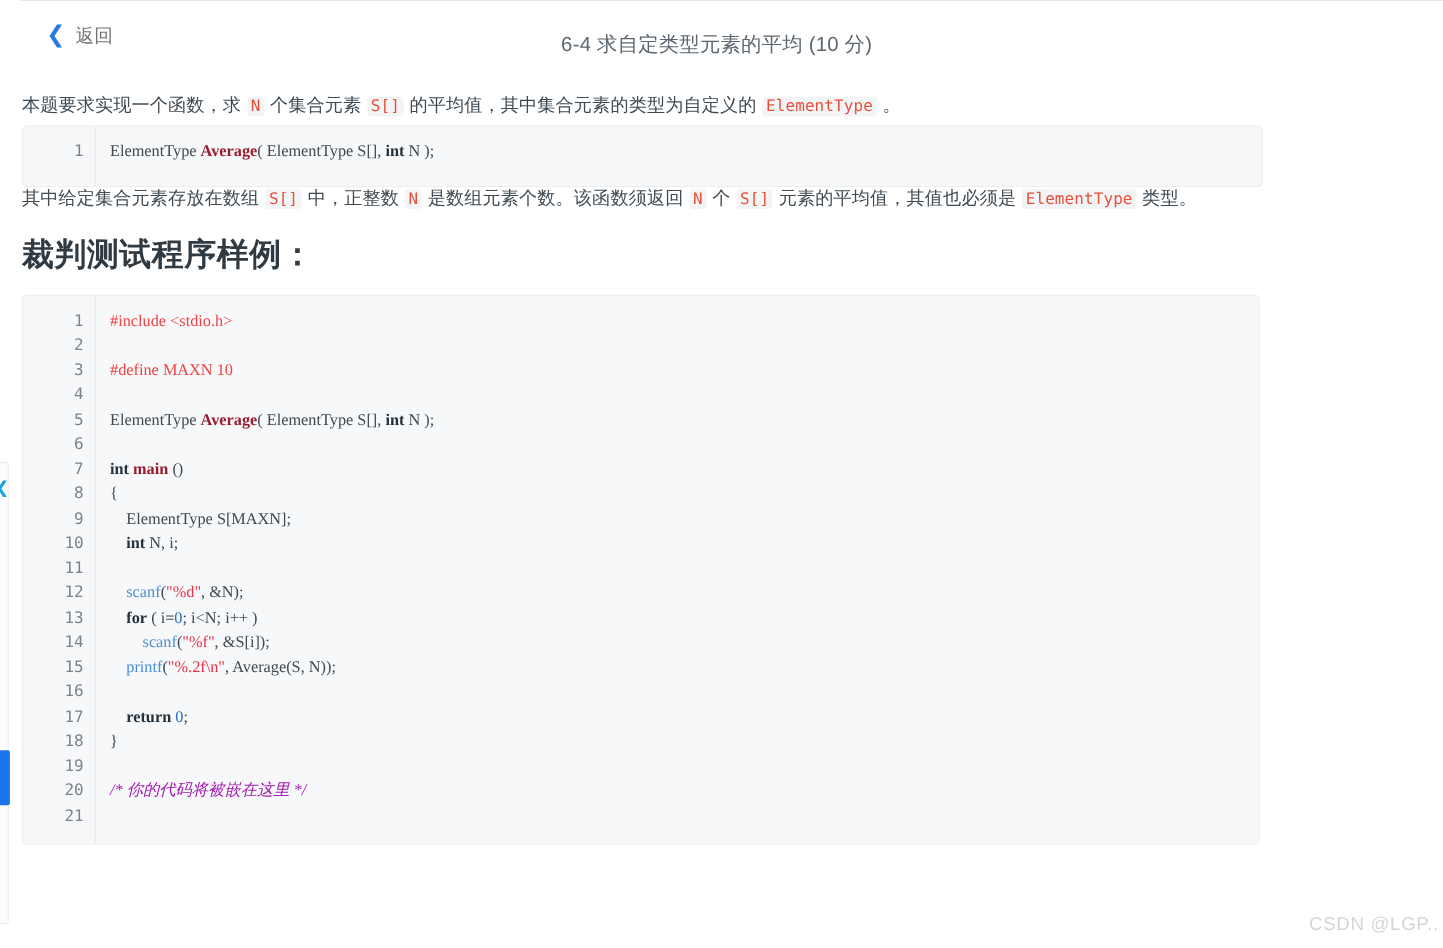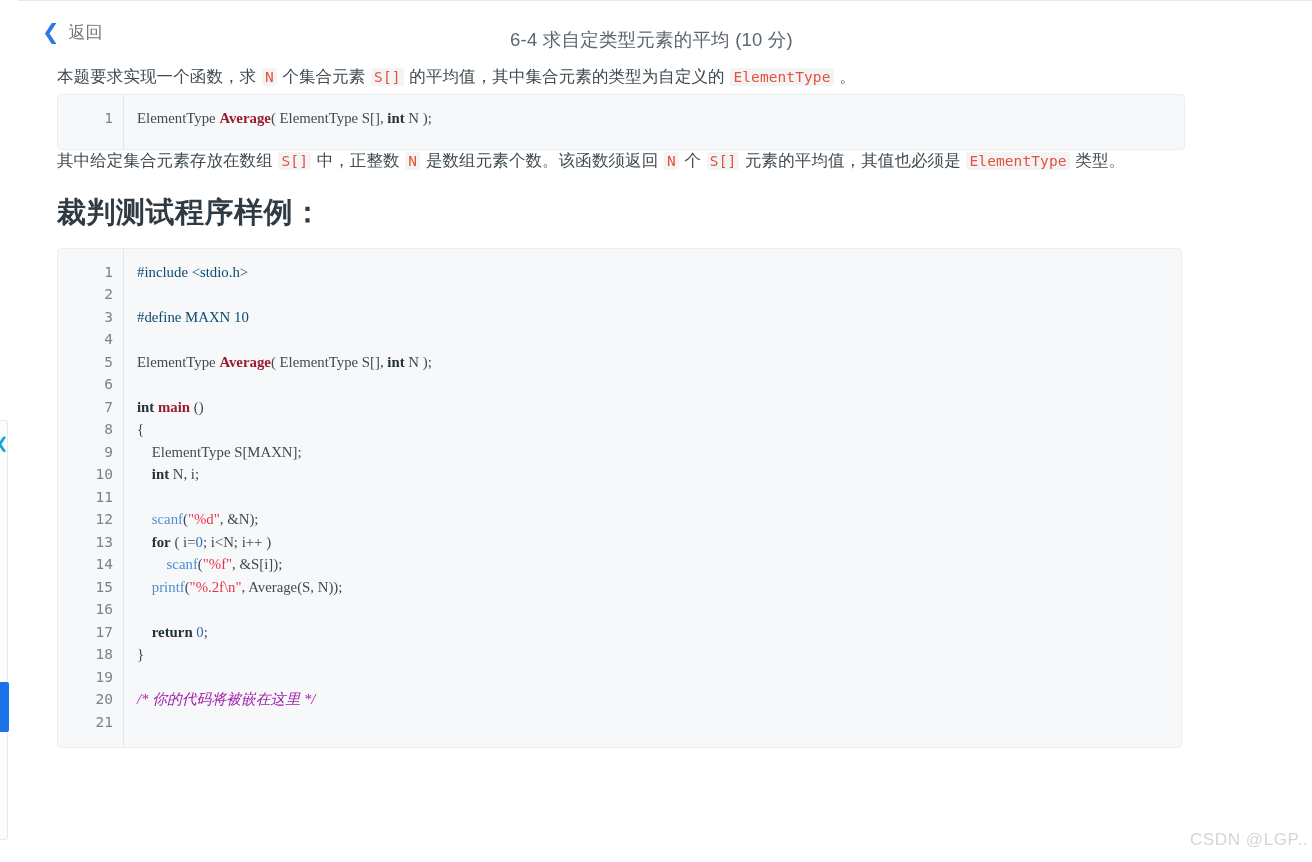--- a/index.html
+++ b/index.html
@@ -63,23 +63,22 @@
     color: #5c6670;
     letter-spacing: 0.2px;
     white-space: nowrap;
     padding-right: 9px;
   }
 
   
   .content {
     position: absolute;
     left: 20px;
-    top: 56px;
+    top: 76px;
     width: 1128px;
-    margin-left: 37px;
   }
 
   .para {
     font-size: 16.5px;
     line-height: 1.55;
     color: #3f4a52;
     margin: 0 0 4px 0;
     letter-spacing: 0.1px;
   }
   .para.p1 { padding: 8px 0 0 0; }
@@ -144,21 +143,21 @@
     font-family: Liberation Serif, serif;
     font-size: 14.8px;
     line-height: 22.5px;
     color: #3f4a52;
     white-space: pre;
     display: block;
     min-height: 22.5px;
   }
 
   
-  .t-pre  { color: #0c4a6e; }                 
+  .t-pre  { color: #ef4444; }                 
   .t-kw   { color: #23323c; font-weight: bold; } 
   .t-fn   { color: #9a1c2e; font-weight: bold; } 
   .t-call { color: #4b8fd6; }                  
   .t-str  { color: #e8334a; }                  
   .t-num  { color: #2b6fb3; }                  
   .t-cmt  { color: #a21caf; font-style: italic; } 
   .t-plain{ color: #3f4a52; }
 
   
   .rail-collapse {

